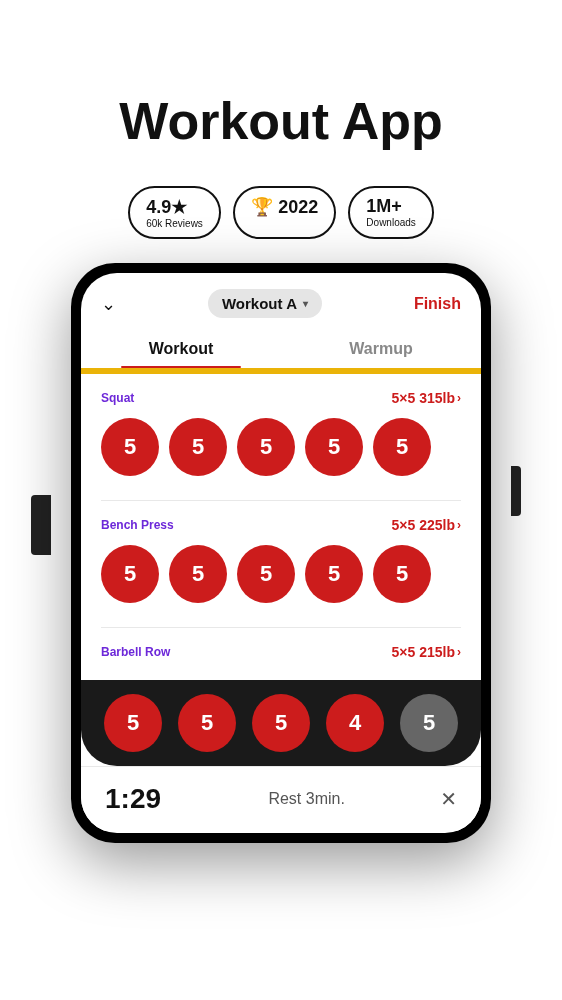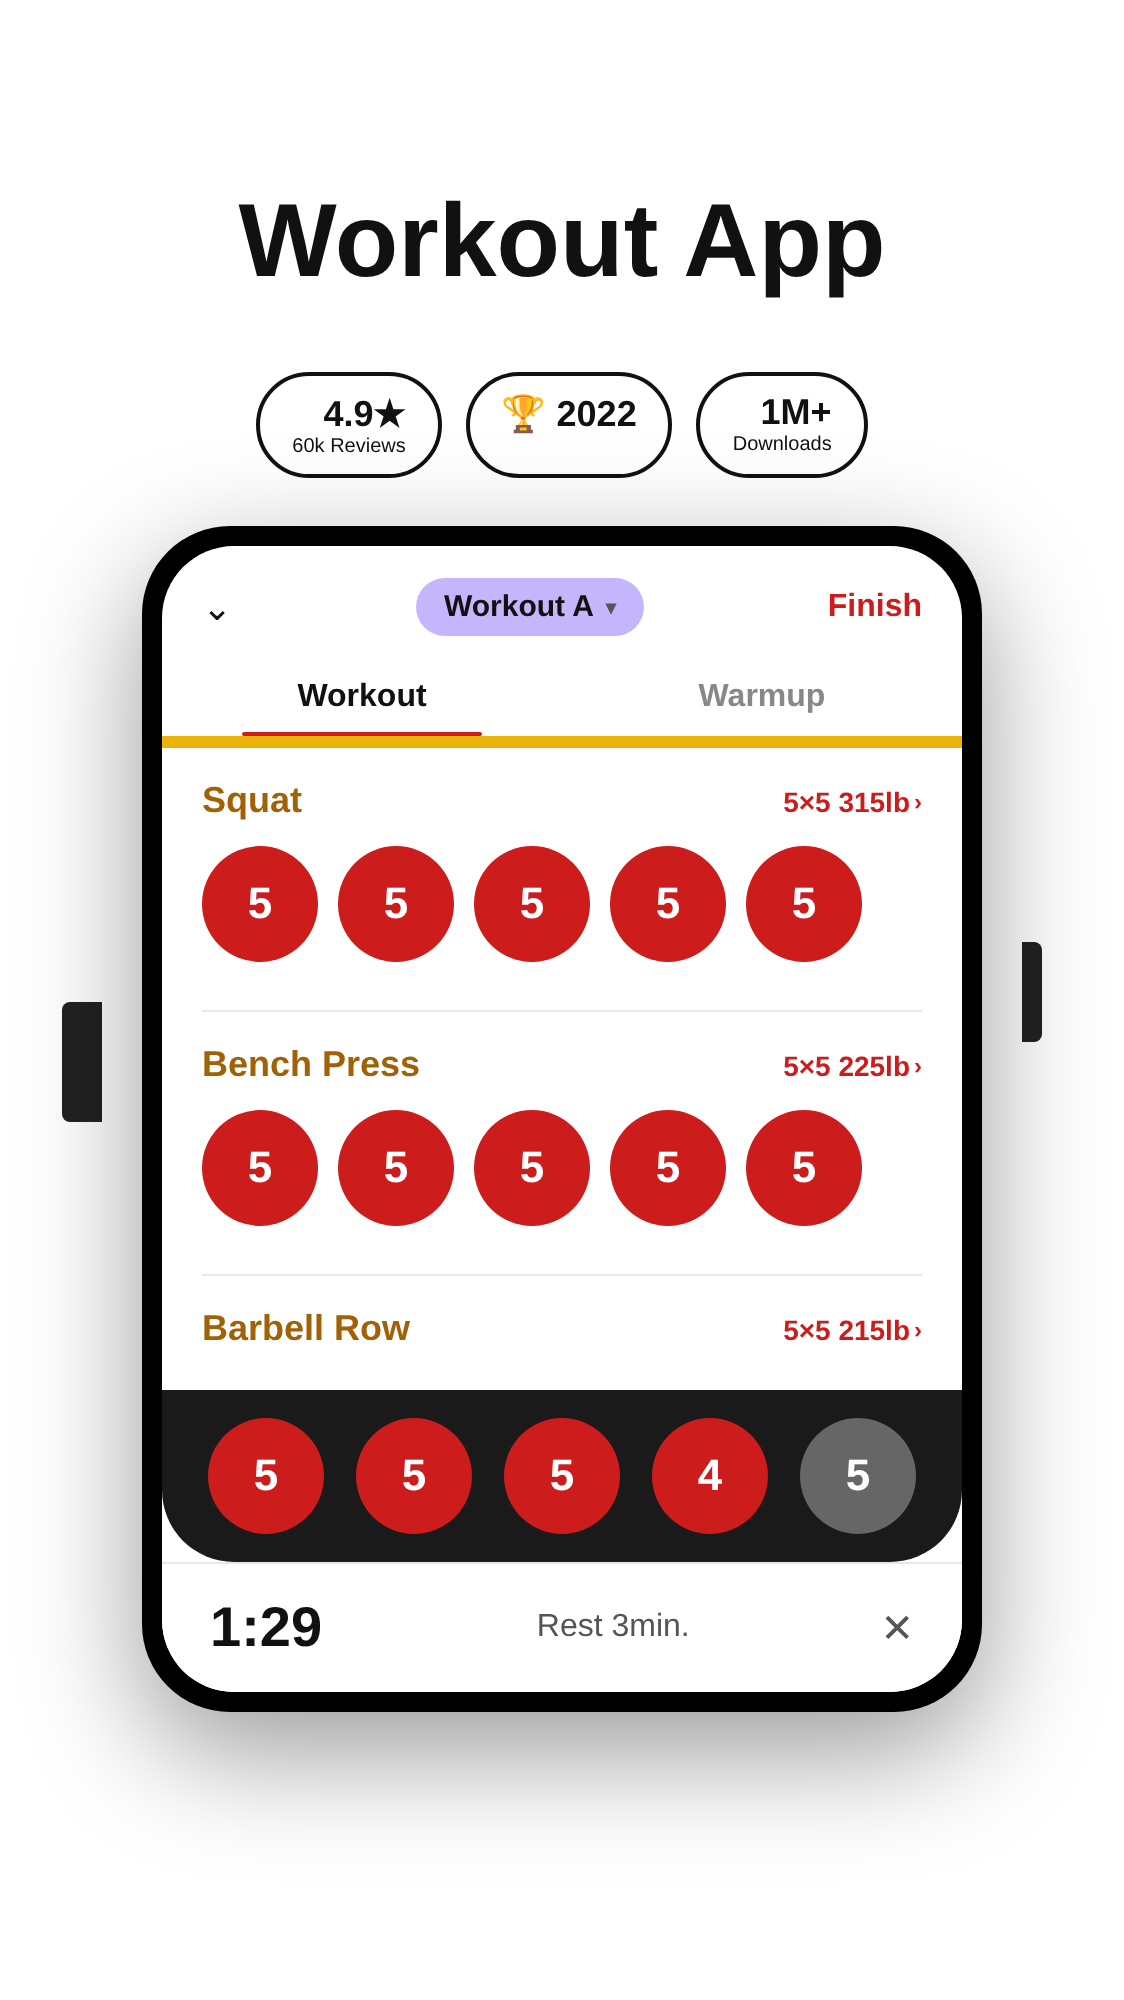--- a/index.html
+++ b/index.html
@@ -32,21 +32,21 @@
       gap: 12px;
       justify-content: center;
       margin: 16px 0 24px;
     }
     .badge {
       border: 2px solid #111;
       border-radius: 999px;
       padding: 8px 16px;
       display: flex;
       flex-direction: column;
-      align-items: flex-end;
+      align-items: flex-start;
       min-width: 80px;
     }
     .badge-main {
       font-size: 18px;
       font-weight: 800;
       color: #111;
       display: flex;
       align-items: center;
       gap: 4px;
     }
@@ -87,21 +87,21 @@
       align-items: center;
       justify-content: space-between;
       padding: 16px 20px 8px;
     }
     .chevron-down {
       font-size: 18px;
       color: #111;
       cursor: pointer;
     }
     .workout-selector {
-      background: #c4b5fd;
+      background: #e5e5e5;
       border-radius: 999px;
       padding: 6px 14px;
       display: flex;
       align-items: center;
       gap: 6px;
       font-size: 15px;
       font-weight: 600;
       color: #111;
       cursor: pointer;
     }
@@ -147,23 +147,23 @@
     .exercise-section {
       padding: 16px 20px 8px;
     }
     .exercise-header {
       display: flex;
       justify-content: space-between;
       align-items: center;
       margin-bottom: 12px;
     }
     .exercise-name {
-      font-size: 18px;
+      font-size: 12px;
       font-weight: 700;
-      color: #a16207;
+      color: #6d28d9;
     }
     .exercise-info {
       font-size: 14px;
       color: #cc1c1c;
       font-weight: 700;
       display: flex;
       align-items: center;
       gap: 2px;
     }
     .chevron-right { font-size: 12px; }

